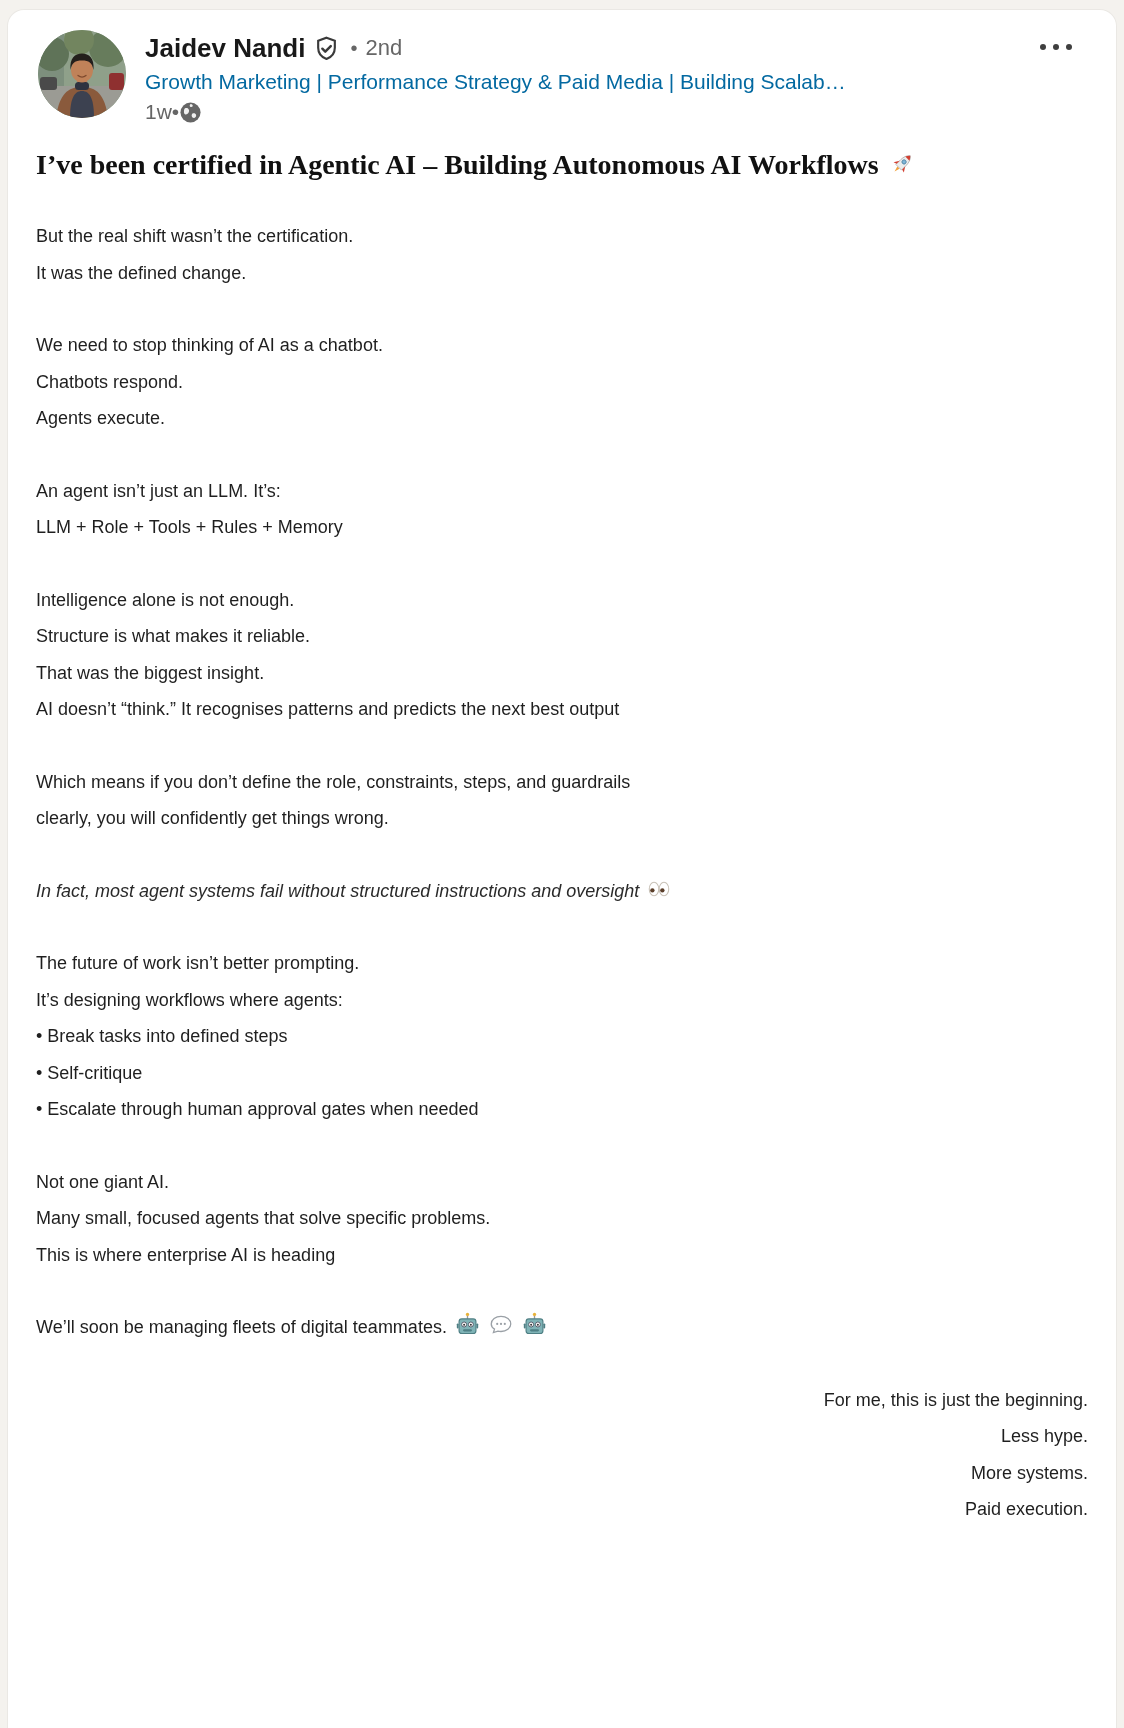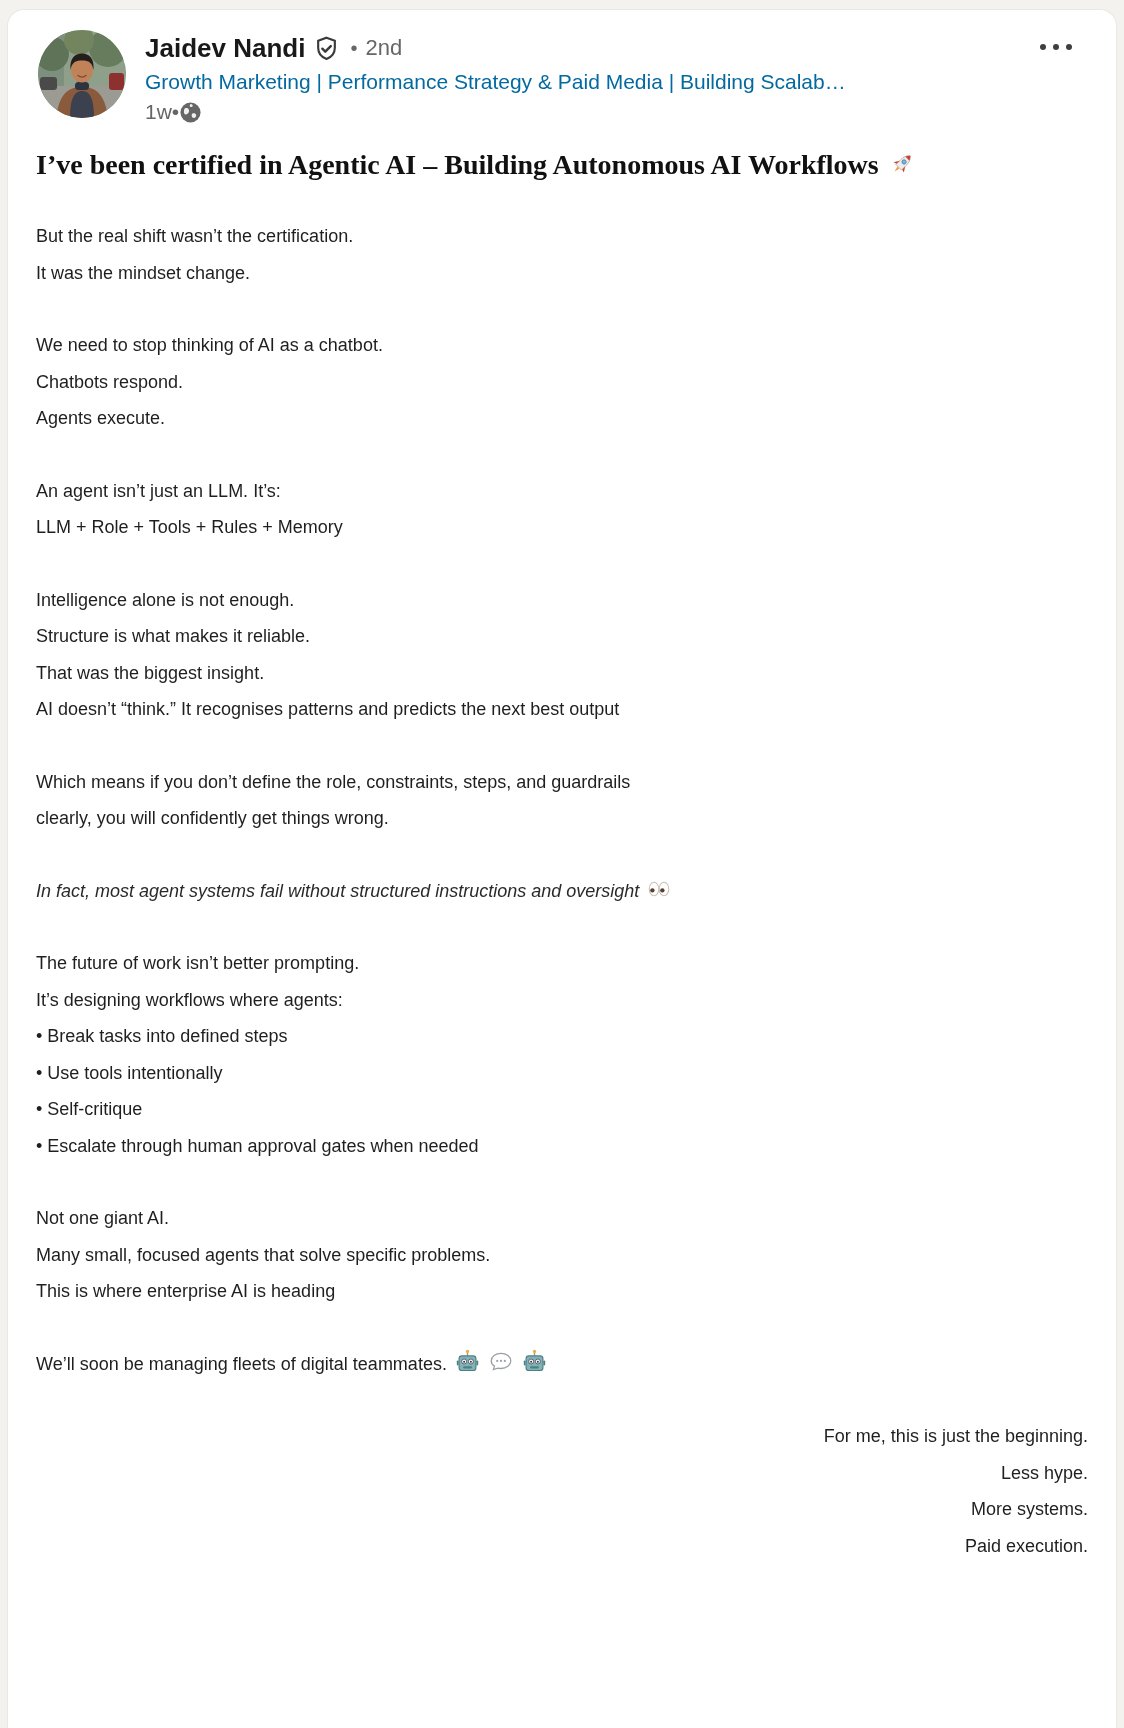--- a/index.html
+++ b/index.html
@@ -134,21 +134,21 @@
                   <circle cx="12" cy="9.5" r="1.8" fill="#7fb6d9" stroke="#4a7d9e" stroke-width="0.7"></circle>
                   <path d="M8.6 11.5l-2.8 4.5 2.8-.8z" fill="#d23f31"></path>
                   <path d="M15.4 11.5l2.8 4.5-2.8-.8z" fill="#d23f31"></path>
                   <path d="M10.7 16.4h2.6L12 21z" fill="#f2a33c"></path>
                 </g>
               </svg></span></span>
       </div>
       <div class="post-text" id="post-text">
           <div class="paragraph">
             <span class="line">But the real shift wasn’t the certification.</span>
-            <span class="line">It was the mindset change.</span>
+            <span class="line">It was the defined change.</span>
           </div>
           <div class="paragraph">
             <span class="line">We need to stop thinking of AI as a chatbot.</span>
             <span class="line">Chatbots respond.</span>
             <span class="line">Agents execute.</span>
           </div>
           <div class="paragraph">
             <span class="line">An agent isn’t just an LLM. It’s:</span>
             <span class="line">LLM + Role + Tools + Rules + Memory</span>
           </div>
@@ -167,21 +167,20 @@
                   <ellipse cx="7.4" cy="12" rx="4.4" ry="6.2" fill="#ffffff" stroke="#c9c2b8" stroke-width="1"></ellipse>
                   <ellipse cx="16.6" cy="12" rx="4.4" ry="6.2" fill="#ffffff" stroke="#c9c2b8" stroke-width="1"></ellipse>
                   <circle cx="5.9" cy="13.2" r="2" fill="#5b3f2a"></circle>
                   <circle cx="15.1" cy="13.2" r="2" fill="#5b3f2a"></circle>
                 </svg></span></span>
           </div>
           <div class="paragraph">
             <span class="line">The future of work isn’t better prompting.</span>
             <span class="line">It’s designing workflows where agents:</span>
             <span class="line">• Break tasks into defined steps</span>
-            <span class="line">• Use tools intentionally</span>
             <span class="line">• Self-critique</span>
             <span class="line">• Escalate through human approval gates when needed</span>
           </div>
           <div class="paragraph">
             <span class="line">Not one giant AI.</span>
             <span class="line">Many small, focused agents that solve specific problems.</span>
             <span class="line">This is where enterprise AI is heading</span>
           </div>
           <div class="paragraph">
             <span class="line">We’ll soon be managing fleets of digital teammates.<span class="emoji" role="img" aria-label="🤖"><svg width="27" height="27" viewBox="0 0 24 24">

